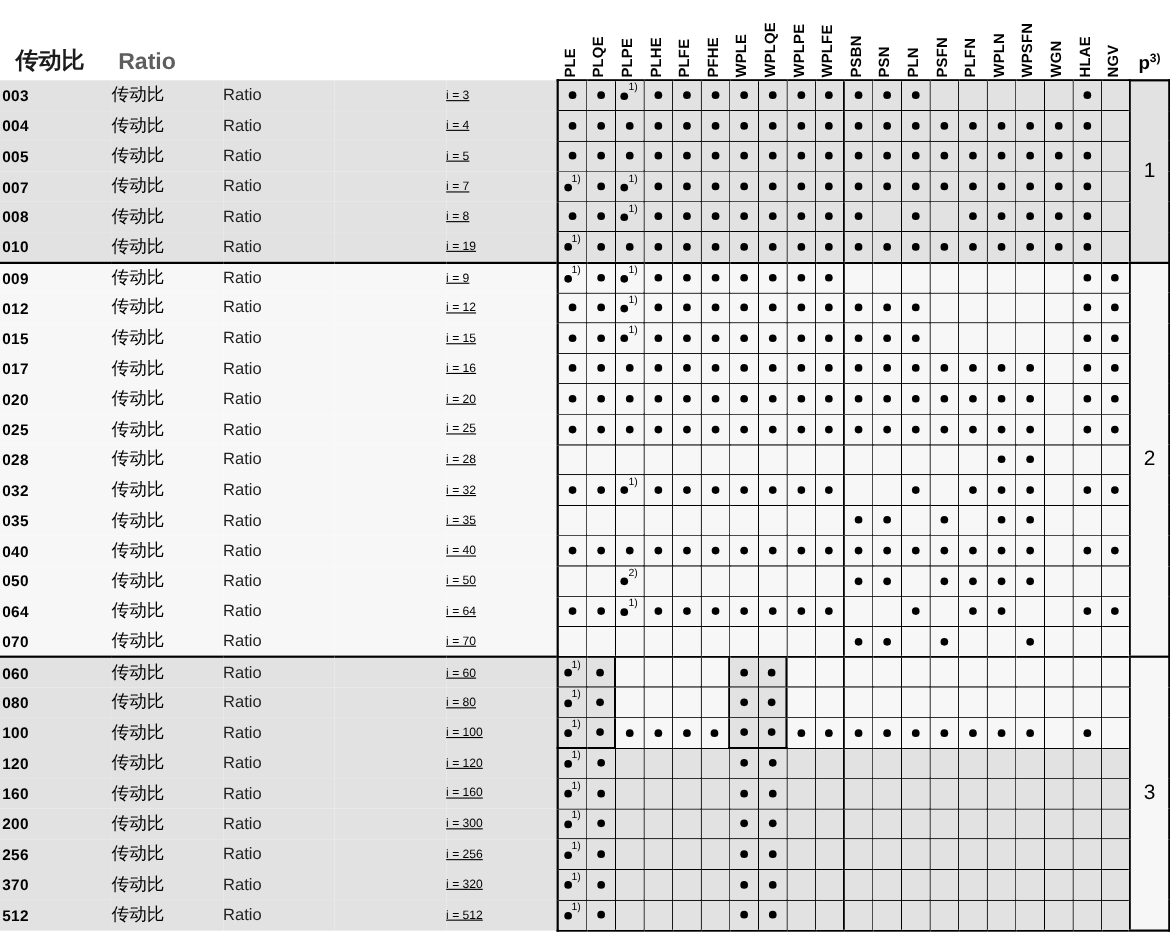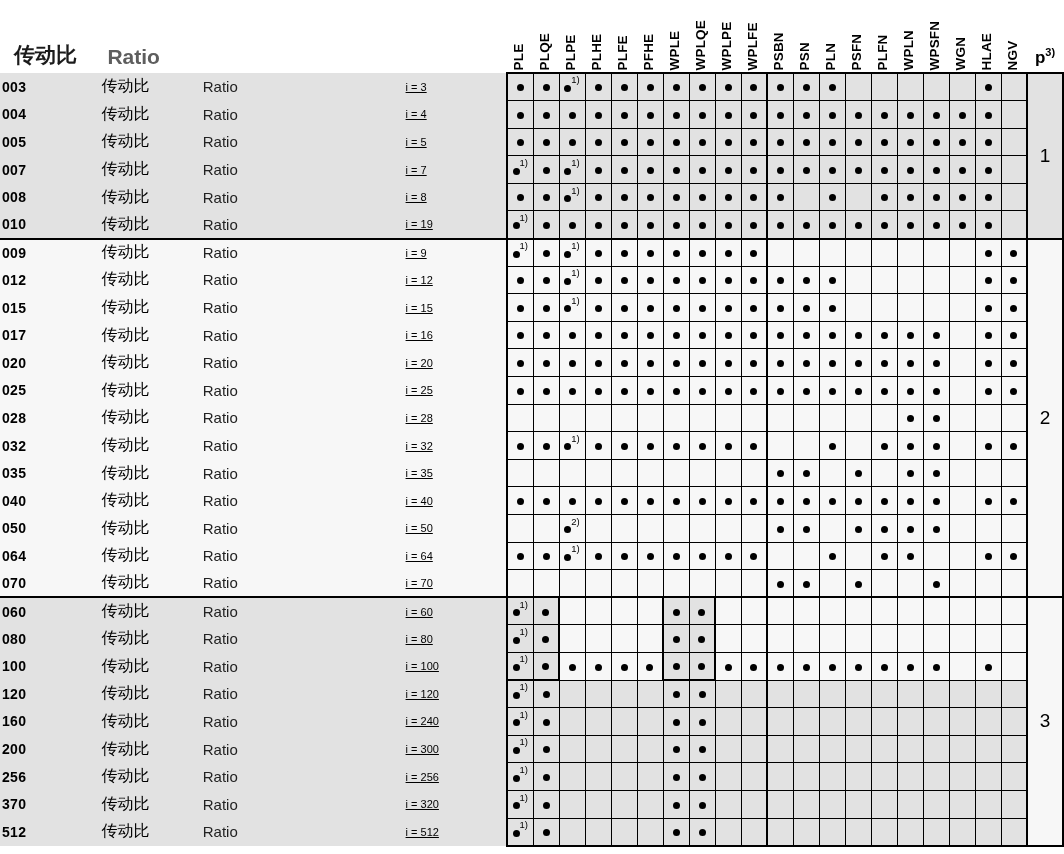--- a/index.html
+++ b/index.html
@@ -842,21 +842,21 @@
           <td class="cell"></td>
           <td class="cell"></td>
           <td class="cell"></td>
           <td class="cell last-col"></td>
         </tr>
         <tr class="g-shaded">
           <td class="c-code">160</td>
           <td class="c-ratio-cn">传动比</td>
           <td class="c-ratio-en">Ratio</td>
           <td class="c-spacer"></td>
-          <td class="c-val">i = 240</td>
+          <td class="c-val">i = 160</td>
           <td class="cell first-col"><span class="dot"></span><span class="sup">1)</span></td>
           <td class="cell"><span class="dot"></span></td>
           <td class="cell"></td>
           <td class="cell"></td>
           <td class="cell"></td>
           <td class="cell"></td>
           <td class="cell"><span class="dot"></span></td>
           <td class="cell"><span class="dot"></span></td>
           <td class="cell"></td>
           <td class="cell"></td>

